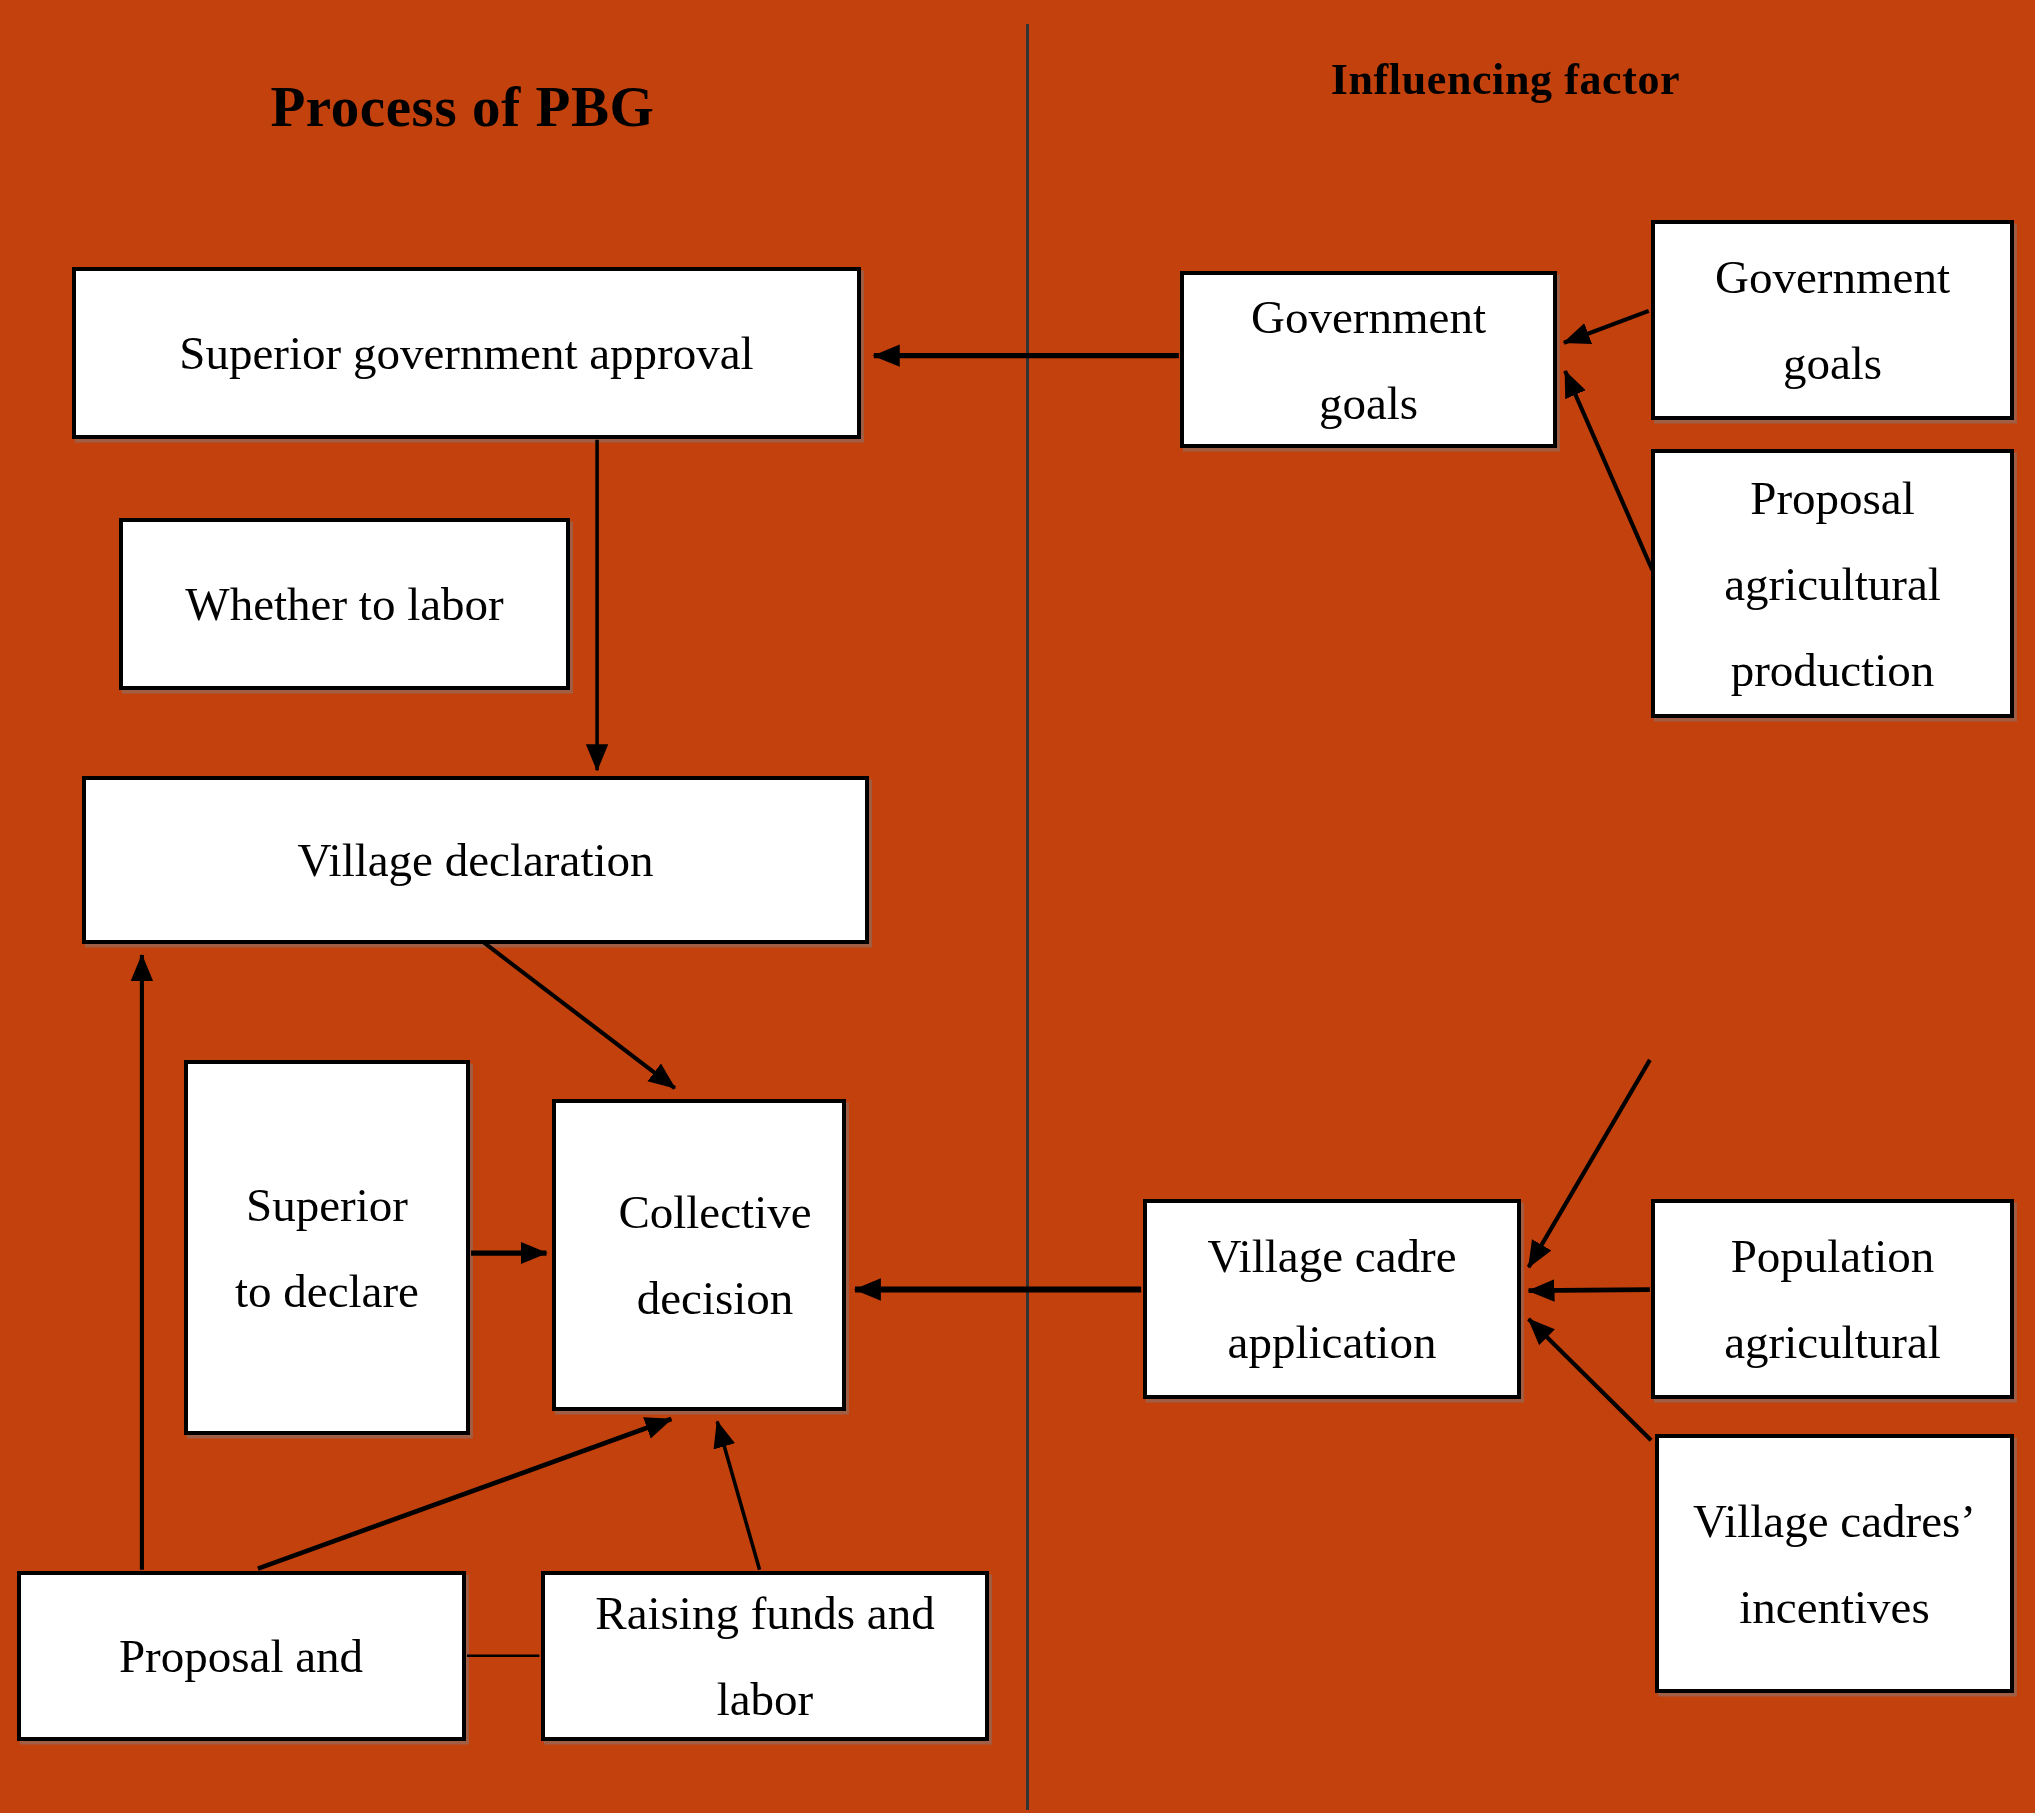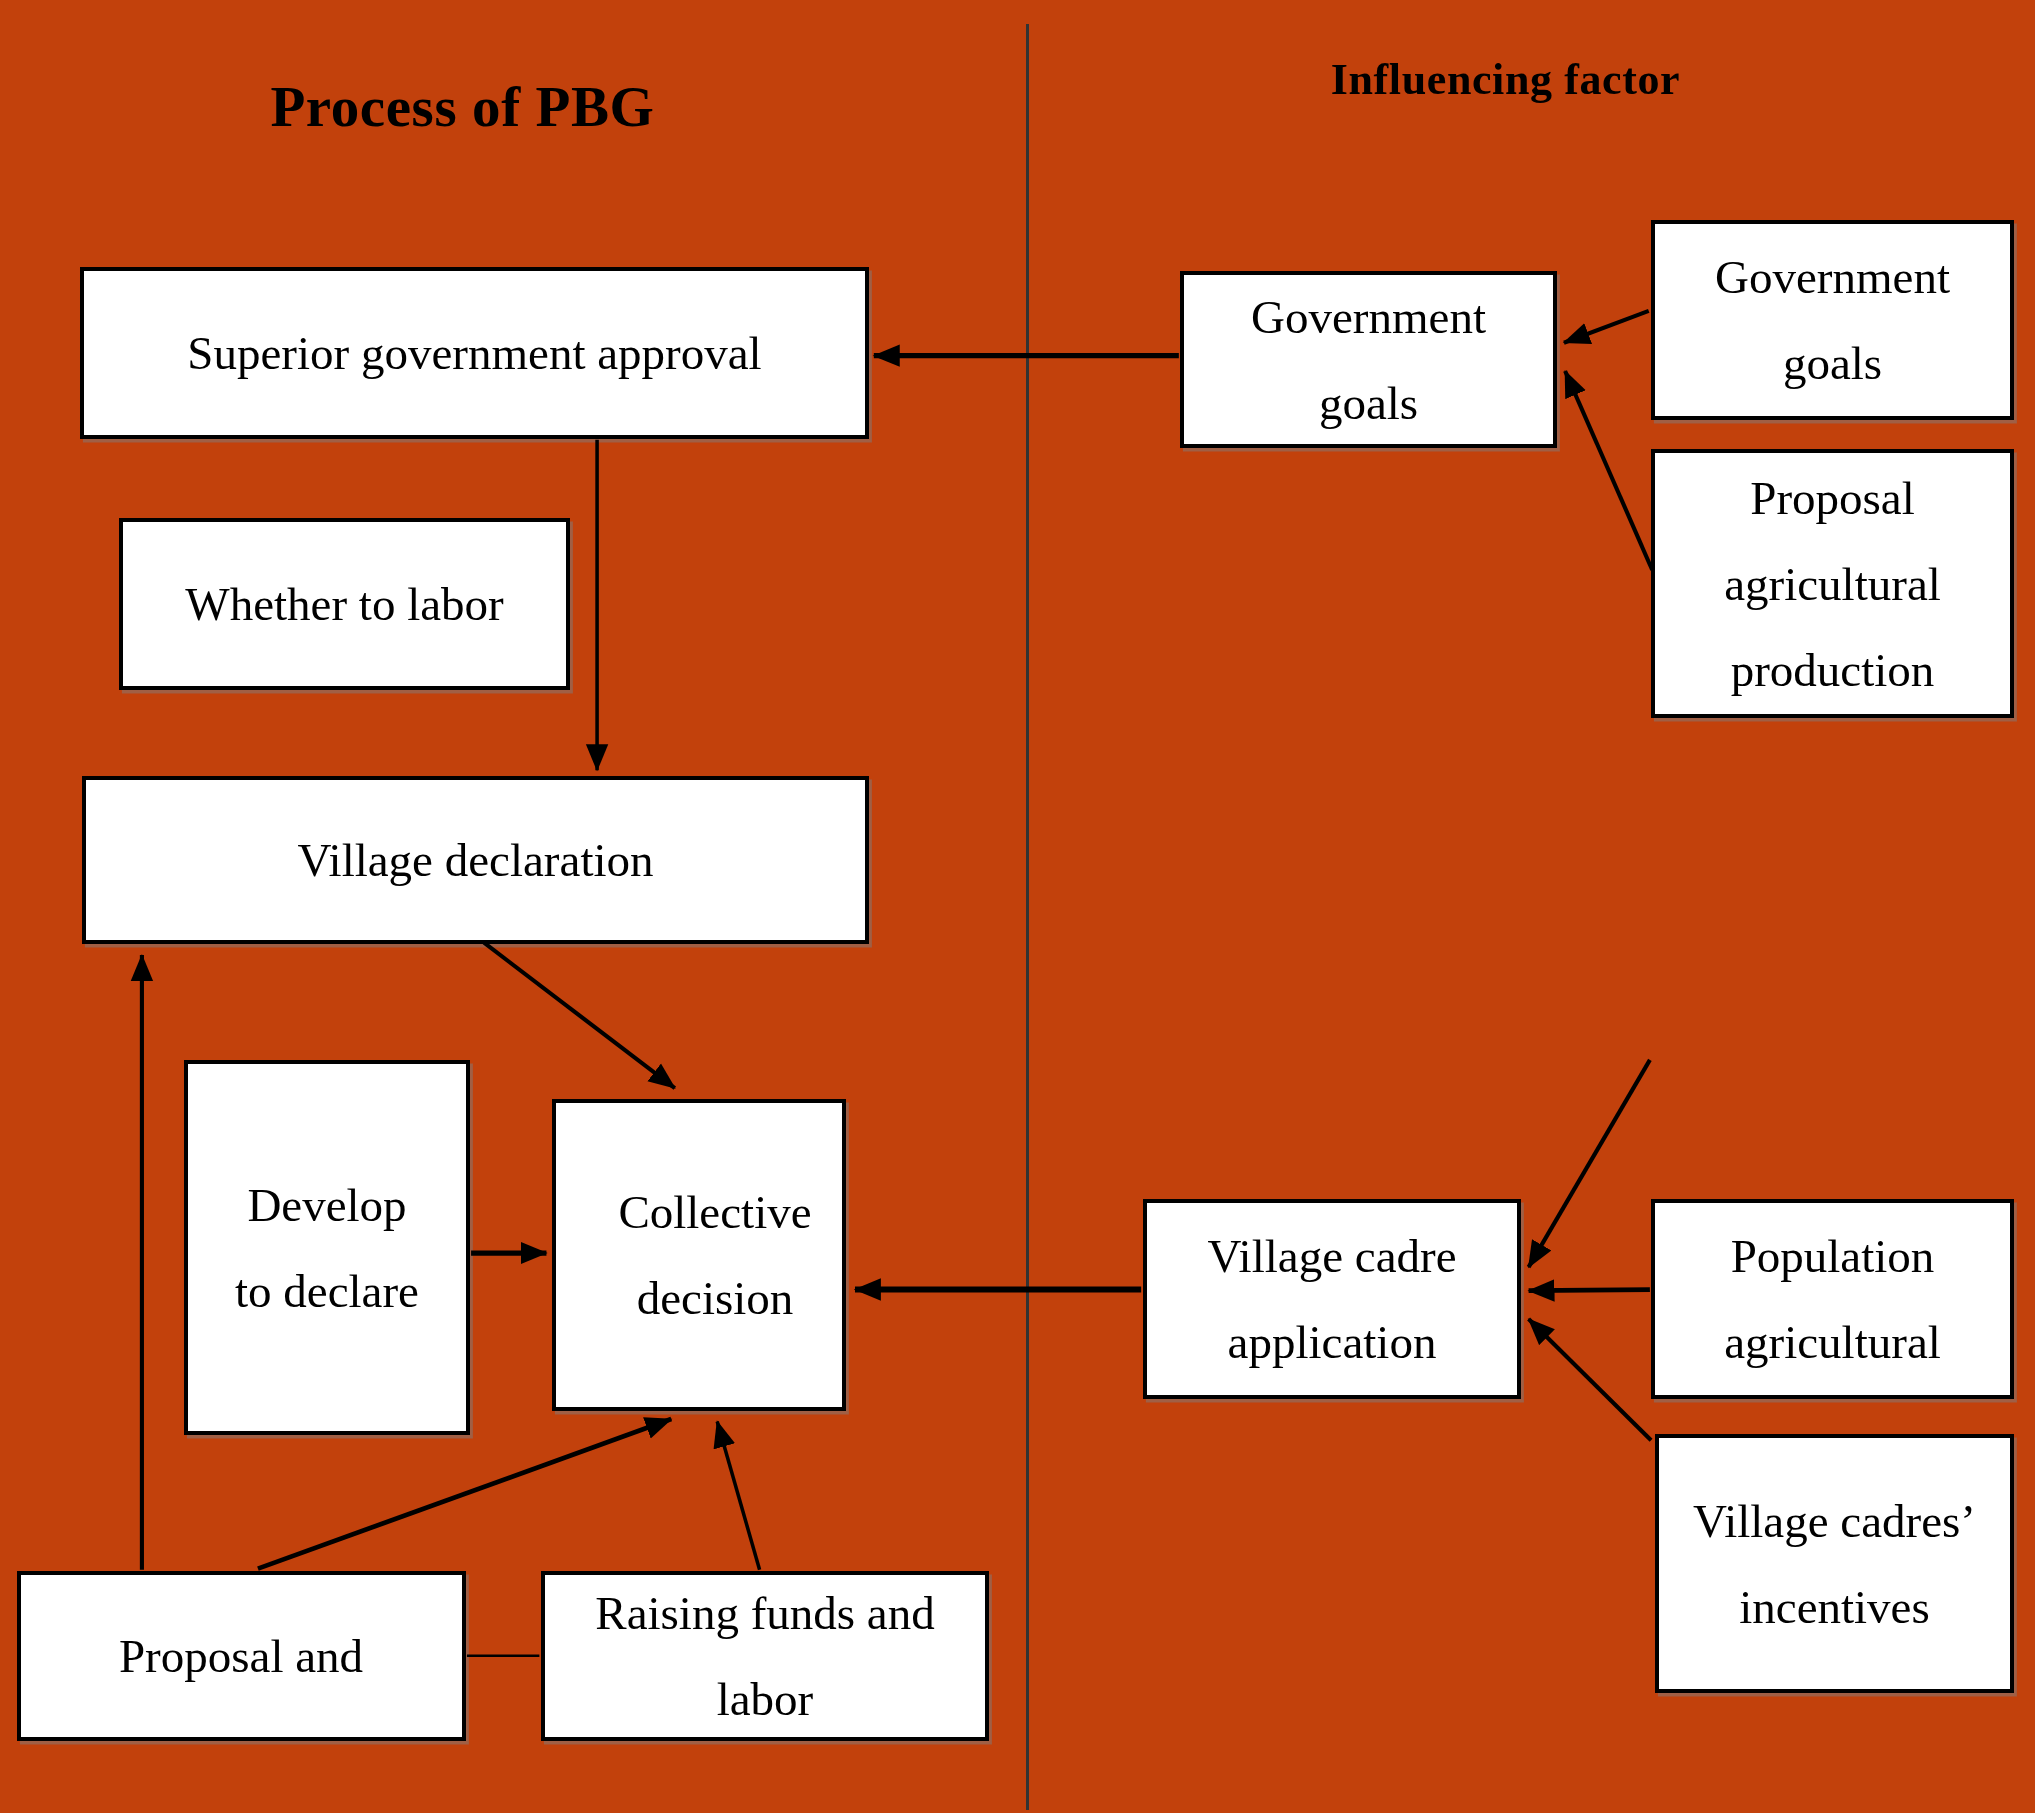--- a/index.html
+++ b/index.html
@@ -75,34 +75,34 @@
     <line x1="1938" y1="2190" x2="1452" y2="2190" stroke-width="10" marker-end="url(#ah)"></line>
     <line x1="241" y1="2666" x2="241" y2="1622" stroke-width="7" marker-end="url(#ah)"></line>
     <line x1="438" y1="2664" x2="1140" y2="2410" stroke-width="8" marker-end="url(#ah)"></line>
     <line x1="1290" y1="2666" x2="1218" y2="2414" stroke-width="6" marker-end="url(#ah)"></line>
     <line x1="2802" y1="1800" x2="2596" y2="2152" stroke-width="7" marker-end="url(#ah)"></line>
     <line x1="2802" y1="2190" x2="2596" y2="2192" stroke-width="8" marker-end="url(#ah)"></line>
     <line x1="2804" y1="2446" x2="2596" y2="2240" stroke-width="7" marker-end="url(#ah)"></line>
     <line x1="793" y1="2812" x2="916" y2="2812" stroke-width="4" stroke="#7a7a7a"></line>
   </svg>
 
-  <div class="node" style="left:80px;top:267px;width:789px;height:172px;">
+  <div class="node" style="left:72px;top:267px;width:789px;height:172px;">
     <span>Superior government approval</span>
   </div>
 
   <div class="node" style="left:119px;top:518px;width:451px;height:172px;">
     <span>Whether to labor</span>
   </div>
 
   <div class="node" style="left:82px;top:776px;width:787px;height:168px;">
     <span>Village declaration</span>
   </div>
 
   <div class="node" style="left:184px;top:1060px;width:286px;height:375px;">
-    <span>Develop</span>
+    <span>Superior</span>
     <span>to declare</span>
   </div>
 
   <div class="node" style="left:552px;top:1099px;width:294px;height:312px;padding-left:32px;">
     <span>Collective</span>
     <span>decision</span>
   </div>
 
   <div class="node" style="left:16.5px;top:1571px;width:449px;height:170px;">
     <span>Proposal and</span>

